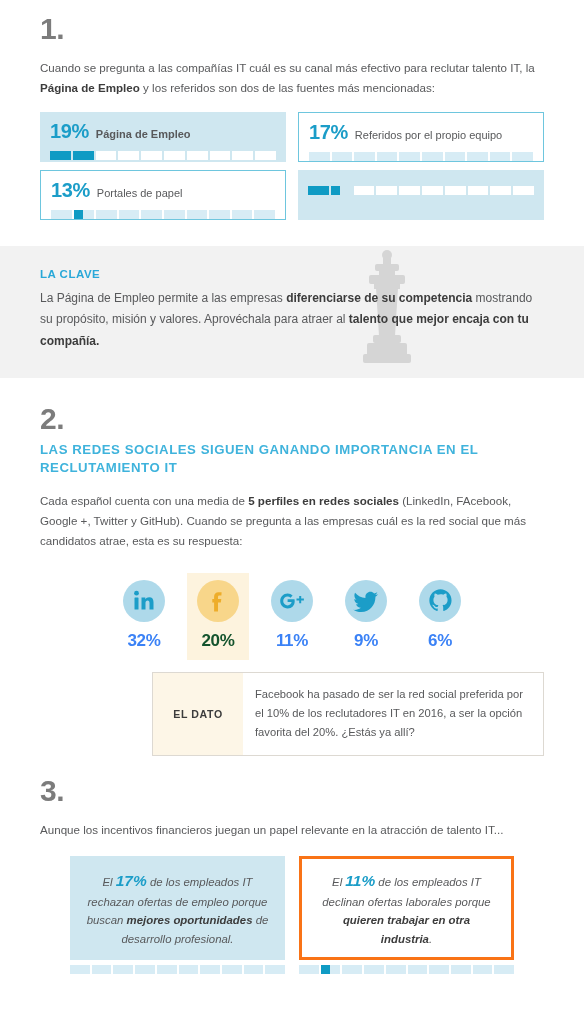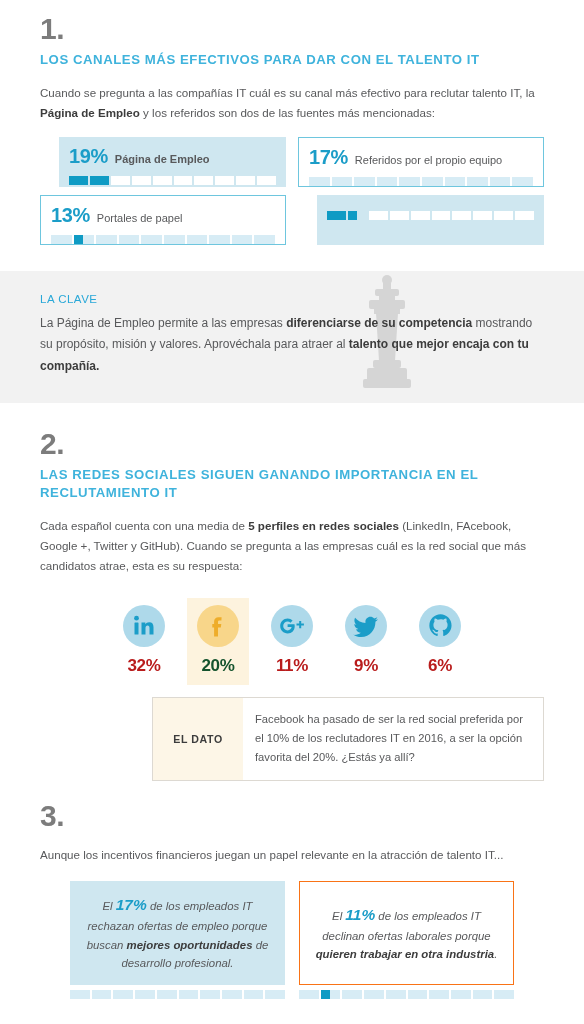--- a/index.html
+++ b/index.html
@@ -52,21 +52,21 @@
     flex-wrap: wrap;
   }
   .stat-cell { width: 50%; padding: 0 6px 0 0; }
   .stat-cell.right { padding: 0 0 0 6px; }
 
   .stat-box {
     height: 50px;
     padding: 8px 10px 0 10px;
     position: relative;
   }
-  .stat-box.shaded { background: #cfe7f0; margin-left: 19px; }
+  .stat-box.shaded { background: #cfe7f0; }
   .stat-box.outlined { background: #ffffff; border: 1px solid #6ec6de; }
 
   .stat-head { display: flex; align-items: baseline; }
   .stat-pct {
     font-size: 20px;
     font-weight: bold;
     color: #1b9dc8;
     letter-spacing: -0.4px;
   }
   .stat-label {
@@ -92,21 +92,21 @@
   
   .clave {
     margin-top: 26px;
     background: #f2f2f2;
     padding: 22px 40px 26px 40px;
     position: relative;
     overflow: hidden;
   }
   .clave-title {
     font-size: 11.5px;
-    font-weight: normal;
+    font-weight: bold;
     color: #29a8d8;
     letter-spacing: 0.5px;
     margin-bottom: 8px;
   }
   .clave-text {
     font-size: 12px;
     line-height: 1.78;
     color: #58595b;
     position: relative;
     z-index: 2;
@@ -142,21 +142,21 @@
     margin: 0 auto;
     display: flex;
     align-items: center;
     justify-content: center;
   }
   .circle.amber { background: #f8d68a; }
   .soc-pct {
     margin-top: 9px;
     font-size: 17px;
     font-weight: bold;
-    color: #b91c1c;
+    color: #3b82f6;
     letter-spacing: -0.3px;
   }
   .soc-pct.amber { color: #14532d; }
 
   
   .dato {
     margin: 12px 0 0 152px;
     width: 392px;
     border: 1px solid #ddd9d2;
     display: flex;
@@ -197,36 +197,35 @@
     padding: 12px 14px;
     text-align: center;
     font-size: 11.4px;
     line-height: 1.62;
     color: #58595b;
     display: flex;
     align-items: center;
     justify-content: center;
   }
   .b3-box.shaded { background: #cfe7f0; }
-  .b3-box.outlined { background: #ffffff; border: 1px solid #f97316; }
+  .b3-box.outlined { background: #ffffff; border: 3px solid #f97316; }
   .b3-box b { font-weight: bold; color: #3c3c3c; }
   .b3-pct { font-size: 15.5px; font-weight: bold; color: #1b9dc8; }
   .b3-bar { margin-top: 5px; }
 
   .spacer-20 { height: 20px; }
   .spacer-26 { height: 26px; }
 </style>
 </head>
 <body>
 
 <div class="page">
 
   <div class="section" style="padding-top:14px;">
     <div class="num">1.</div>
-    <div class="sec-title">LOS CANALES MÁS EFECTIVOS PARA DAR CON EL TALENTO IT</div>
     <div class="body-text">
       <span>Cuando se pregunta a las compañías IT cuál es su canal más efectivo para reclutar talento IT, la </span><b>Página de Empleo</b><span> y los referidos son dos de las fuentes más mencionadas:</span>
     </div>
 
     <div class="stat-grid">
       <div class="stat-cell">
         <div class="stat-box shaded">
           <div class="stat-head">
             <span class="stat-pct">19%</span>
             <span class="stat-label bold">Página de Empleo</span>

